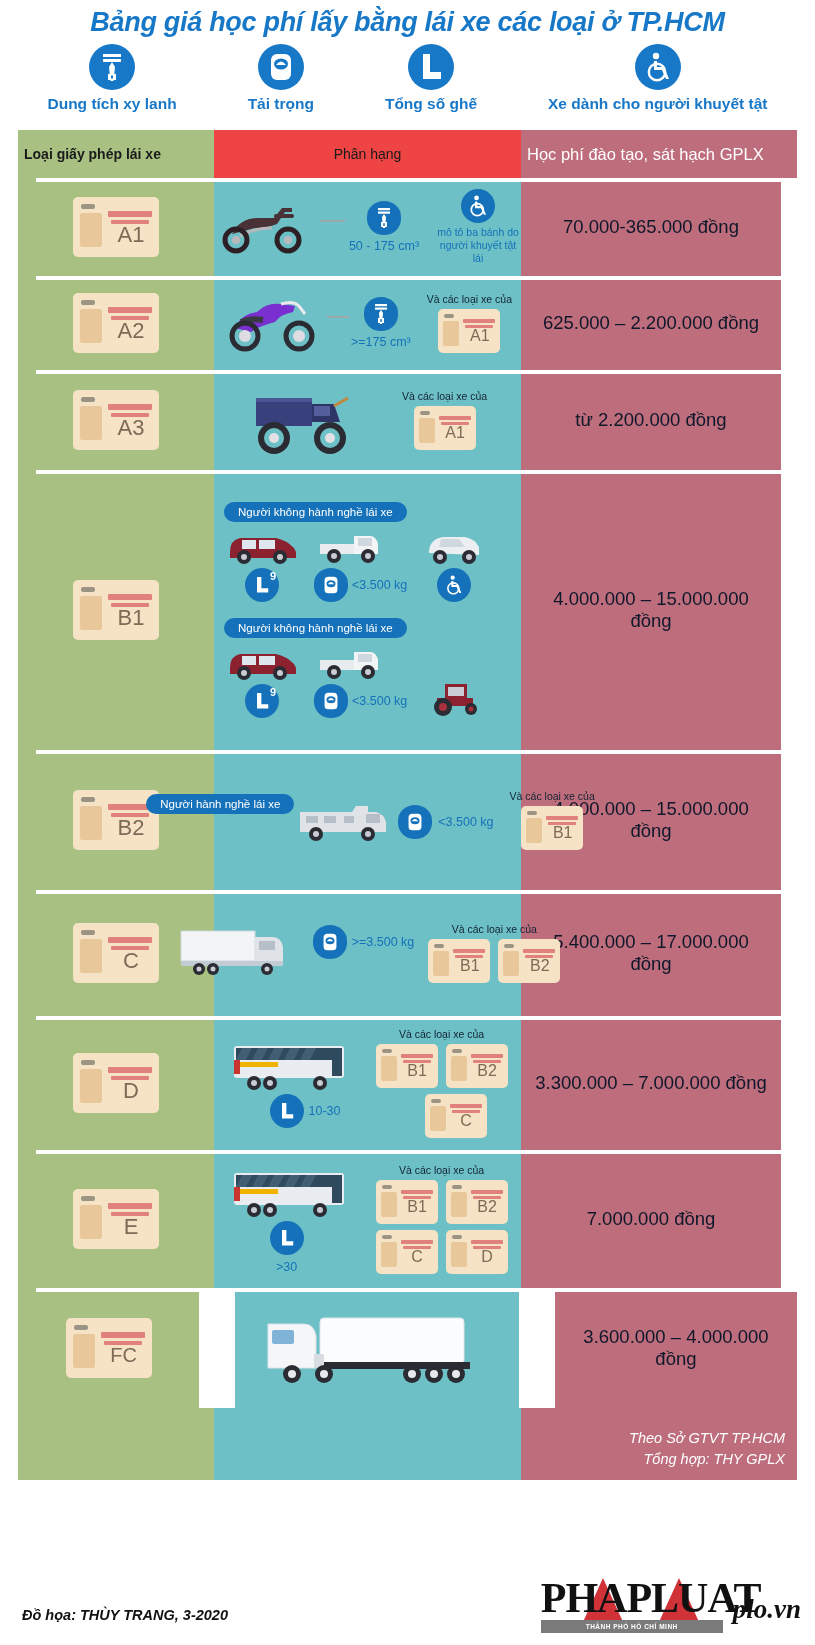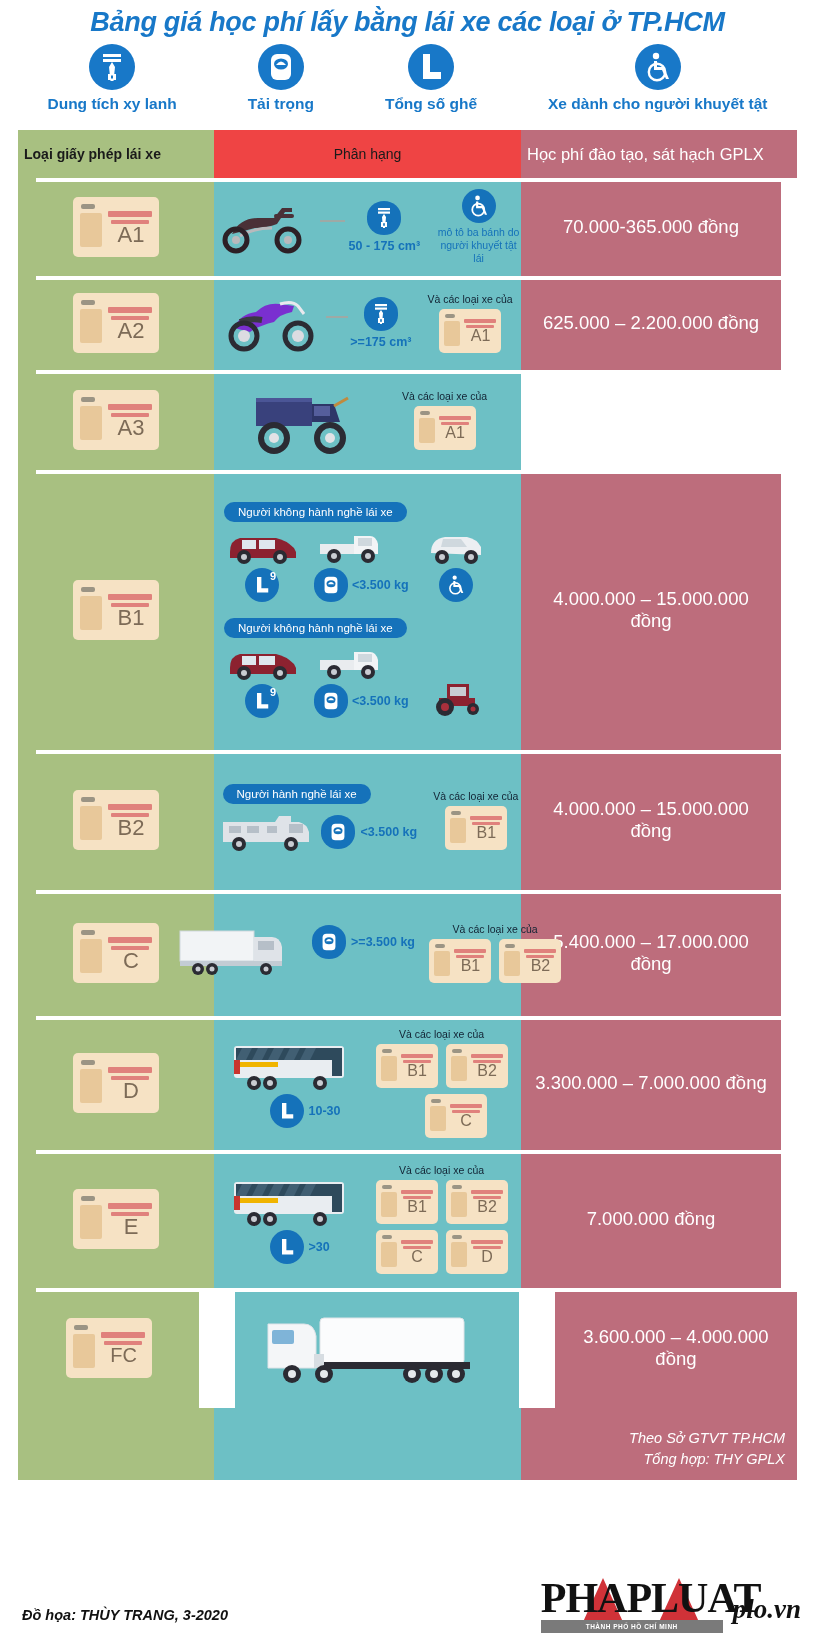--- a/index.html
+++ b/index.html
@@ -61,21 +61,21 @@
     font-size: 14px; color: #1a1a1a; white-space: nowrap;
   }
   .hdr-a { width: 196px; background: #a8c081; justify-content: flex-start; padding-left: 6px; font-weight: bold; }
   .hdr-b { width: 307px; background: #ef4444; }
   .hdr-c { width: 276px; background: #bd6d7c; color: #fff; font-size: 16.5px; padding-left: 6px; justify-content: flex-start;}
 
   .row { display: flex; position: relative; }
   .cell-a { width: 196px; background: #a8c081; display: flex; align-items: center; justify-content: center; }
   .cell-b { width: 307px; background: #6dc0c5; position: relative; display: flex; align-items: center; justify-content: center; }
   .cell-c { width: 260px; background: #bd6d7c; display: flex; align-items: center; justify-content: center;
-            color: #ffffff; font-size: 18.5px; text-align: center; line-height: 1.2; padding: 0 12px; }
+            color: #0f172a; font-size: 18.5px; text-align: center; line-height: 1.2; padding: 0 12px; }
 
   
   .divider {
     position: absolute; left: 18px; right: 0; height: 4px; background: #fff; z-index: 5;
   }
 
   
   .lic {
     width: 86px; height: 60px; background: #f6e2c4; border-radius: 5px;
     position: relative; display: inline-block;
@@ -94,21 +94,21 @@
   .lic.sm .bar2 { left: 27px; top: 16px; width: 28px; height: 3px; }
   .lic.sm .code { left: 24px; top: 19px; width: 35px; font-size: 16px; }
 
   
   .pill {
     background: #1572ba; color: #fff; border-radius: 14px;
     padding: 4px 14px; font-size: 11.5px; display: inline-block; white-space: nowrap;
   }
   .small-cap { font-size: 10.5px; color: #123; text-align: center; line-height: 1.15; white-space: nowrap; }
   .blue-note { font-size: 10.5px; color: #1572ba; text-align: center; line-height: 1.25; }
-  .blue-val { font-size: 12.5px; color: #1572ba; font-weight: bold; white-space: nowrap; }
+  .blue-val { font-size: 12.5px; color: #1572ba; font-weight: normal; white-space: nowrap; }
 
   
   .cico {
     width: 34px; height: 34px; border-radius: 50%; background: #1572ba;
     display: inline-flex; align-items: center; justify-content: center; position: relative;
   }
   .cico.oval { border-radius: 50% / 46%; }
   .cico .num { position: absolute; right: 3px; top: 2px; color: #fff; font-size: 11px; font-weight: bold; }
 
   
@@ -343,20 +343,21 @@
         <div class="small-cap">Và các loại xe của</div>
         <div class="lic sm" style="margin-top:3px;">
           <div class="chip"></div>
             <div class="photo"></div>
             <div class="bar1"></div>
             <div class="bar2"></div>
           <div class="code">A1</div>
         </div>
       </div>
     </div>
+    <div class="cell-c">từ 2.200.000 đồng</div>
   </div>
 
   <div class="divider" style="top:340px;"></div>
   <div class="row" style="height:280px;">
     <div class="cell-a">
       <div class="lic">
         <div class="chip"></div>
           <div class="photo"></div>
           <div class="bar1"></div>
           <div class="bar2"></div>
@@ -508,21 +509,21 @@
     <div class="cell-a">
       <div class="lic">
         <div class="chip"></div>
           <div class="photo"></div>
           <div class="bar1"></div>
           <div class="bar2"></div>
         <div class="code">B2</div>
       </div>
     </div>
     <div class="cell-b" style="align-items:center;">
-      <div style="display:flex;flex-direction:column;align-items:flex-start;">
+      <div style="display:flex;flex-direction:row;align-items:flex-start;">
         <div class="pill" style="margin-left:6px;">Người hành nghề lái xe</div>
         <div style="display:flex;align-items:center;gap:6px;margin-top:4px;">
           <span>
             <svg class="veh" width="98" height="48" viewBox="0 0 98 48">
               <path d="M6 14 h52 l4 -6 h12 v6 h8 q8 2 10 10 v10 h-86 z" fill="#dfe3e8"></path>
               <rect x="12" y="18" width="12" height="7" fill="#b6bfc8"></rect>
               <rect x="30" y="18" width="12" height="7" fill="#b6bfc8"></rect>
               <rect x="50" y="18" width="10" height="7" fill="#b6bfc8"></rect>
               <rect x="72" y="16" width="14" height="9" fill="#b6bfc8"></rect>
               <circle cx="22" cy="36" r="7" fill="#2b2b33"></circle>
@@ -718,21 +719,21 @@
             <rect x="104" y="10" width="10" height="28" fill="#2e4a5c"></rect>
             <rect x="6" y="22" width="6" height="14" fill="#c9342e"></rect>
             <circle cx="26" cy="45" r="7" fill="#2b2b33"></circle>
               <circle cx="26" cy="45" r="3" fill="#c9ccd2"></circle>
             <circle cx="42" cy="45" r="7" fill="#2b2b33"></circle>
               <circle cx="42" cy="45" r="3" fill="#c9ccd2"></circle>
             <circle cx="92" cy="45" r="7" fill="#2b2b33"></circle>
               <circle cx="92" cy="45" r="3" fill="#c9ccd2"></circle>
           </svg>
         </span>
-        <div style="display:flex;align-items:center;gap:5px;margin-top:-2px;margin-left:42px;">
+        <div style="display:flex;align-items:center;gap:5px;margin-top:-2px;margin-left:42px;flex-direction:column;">
           <div class="cico">
             <svg width="18" height="20" viewBox="0 0 26 32">
                 <path d="M5 3 h7 v18 h11 v7 H5 Z" fill="#fff"></path>
               </svg>
           </div>
           <span class="blue-val">&gt;30</span>
         </div>
       </div>
       <div style="display:flex;flex-direction:column;align-items:center;margin-left:8px;">
         <div class="small-cap">Và các loại xe của</div>

